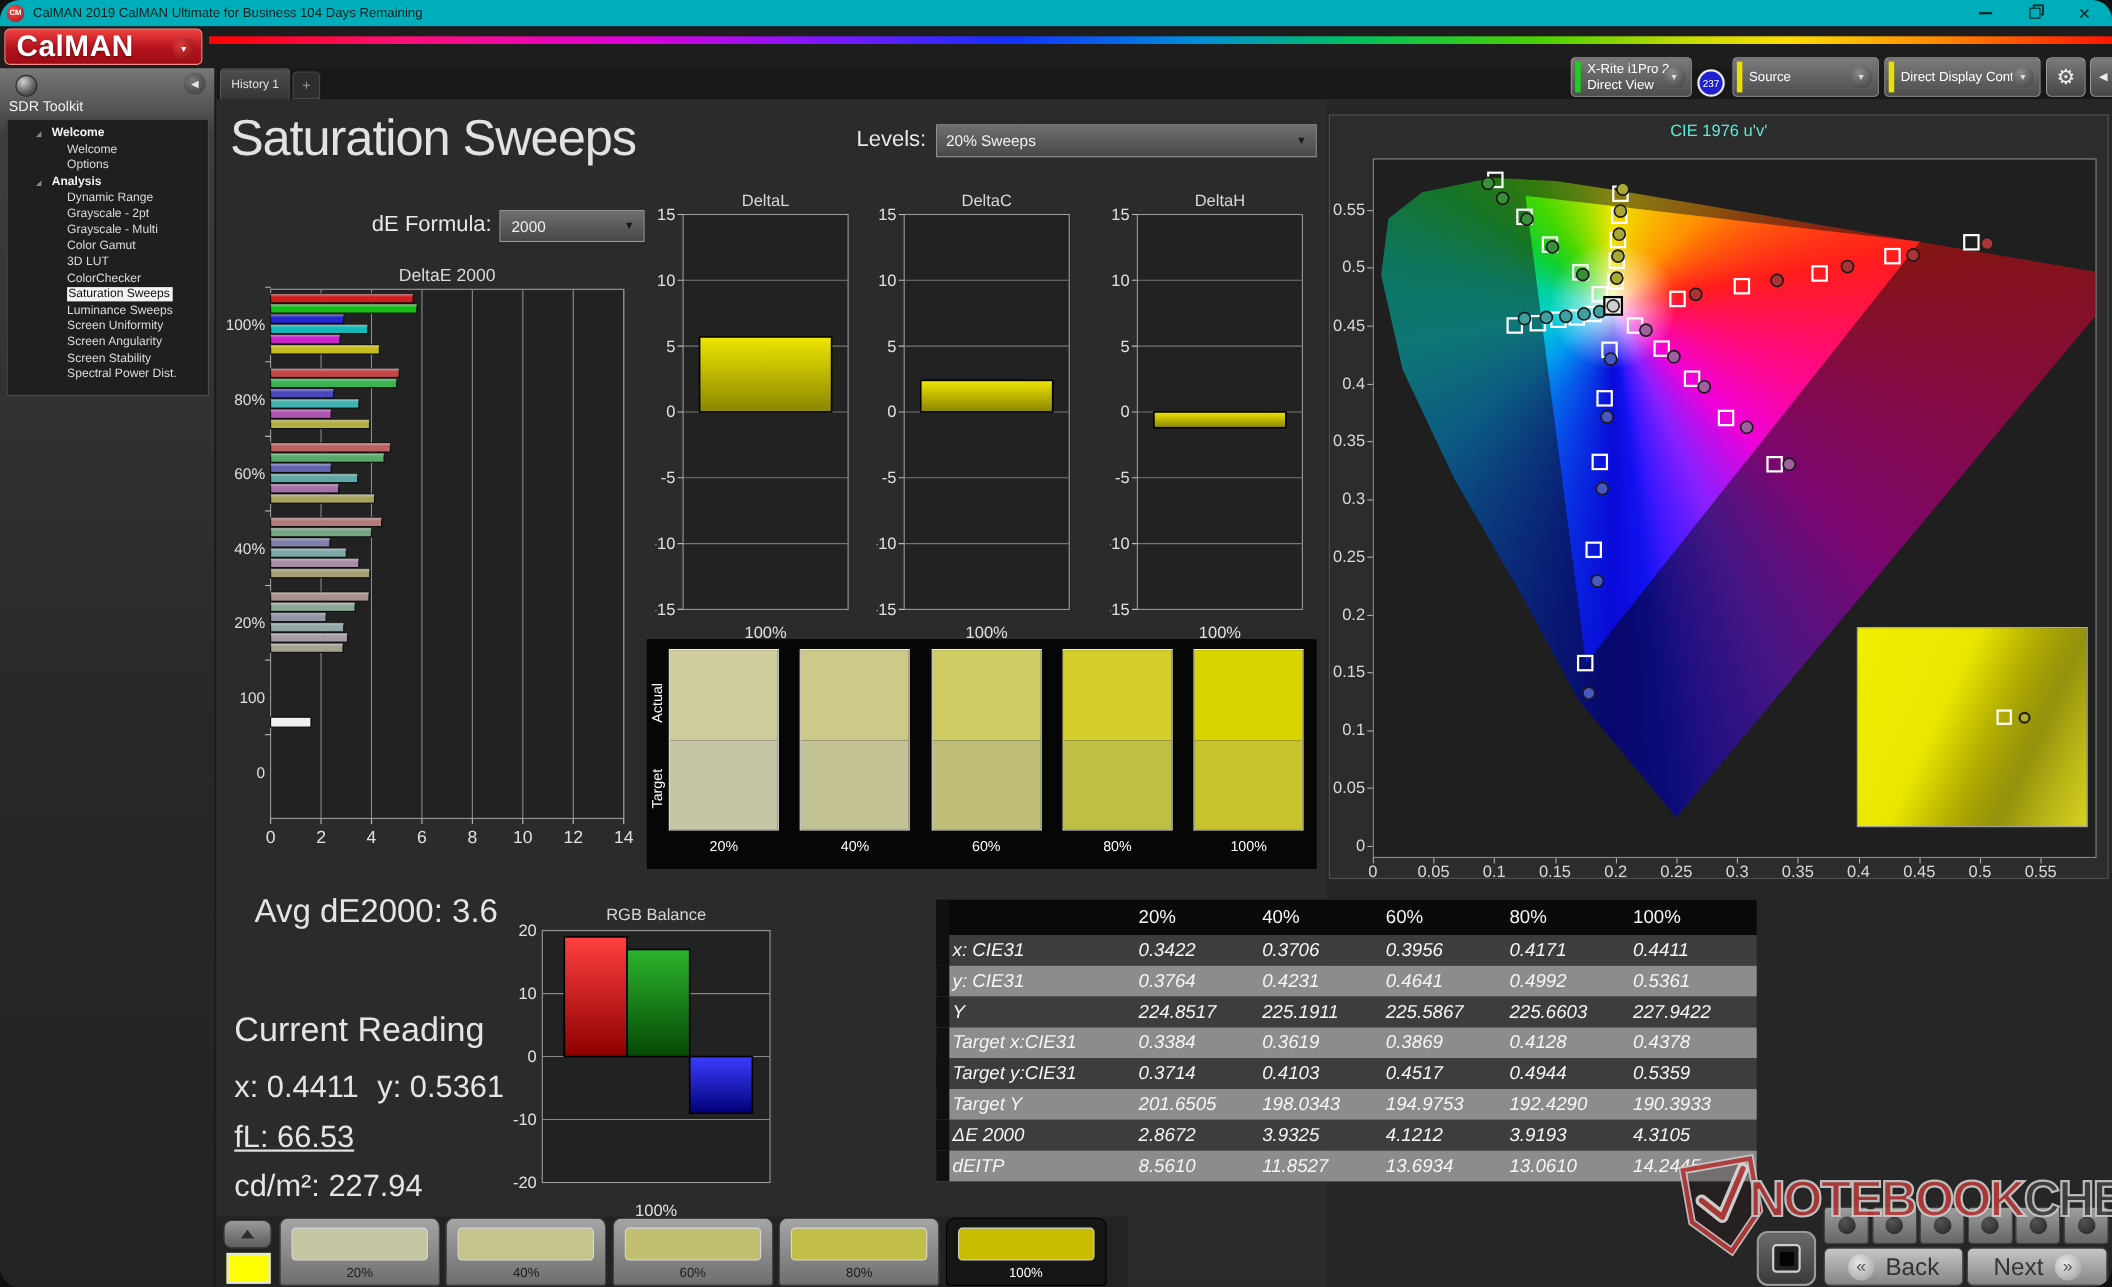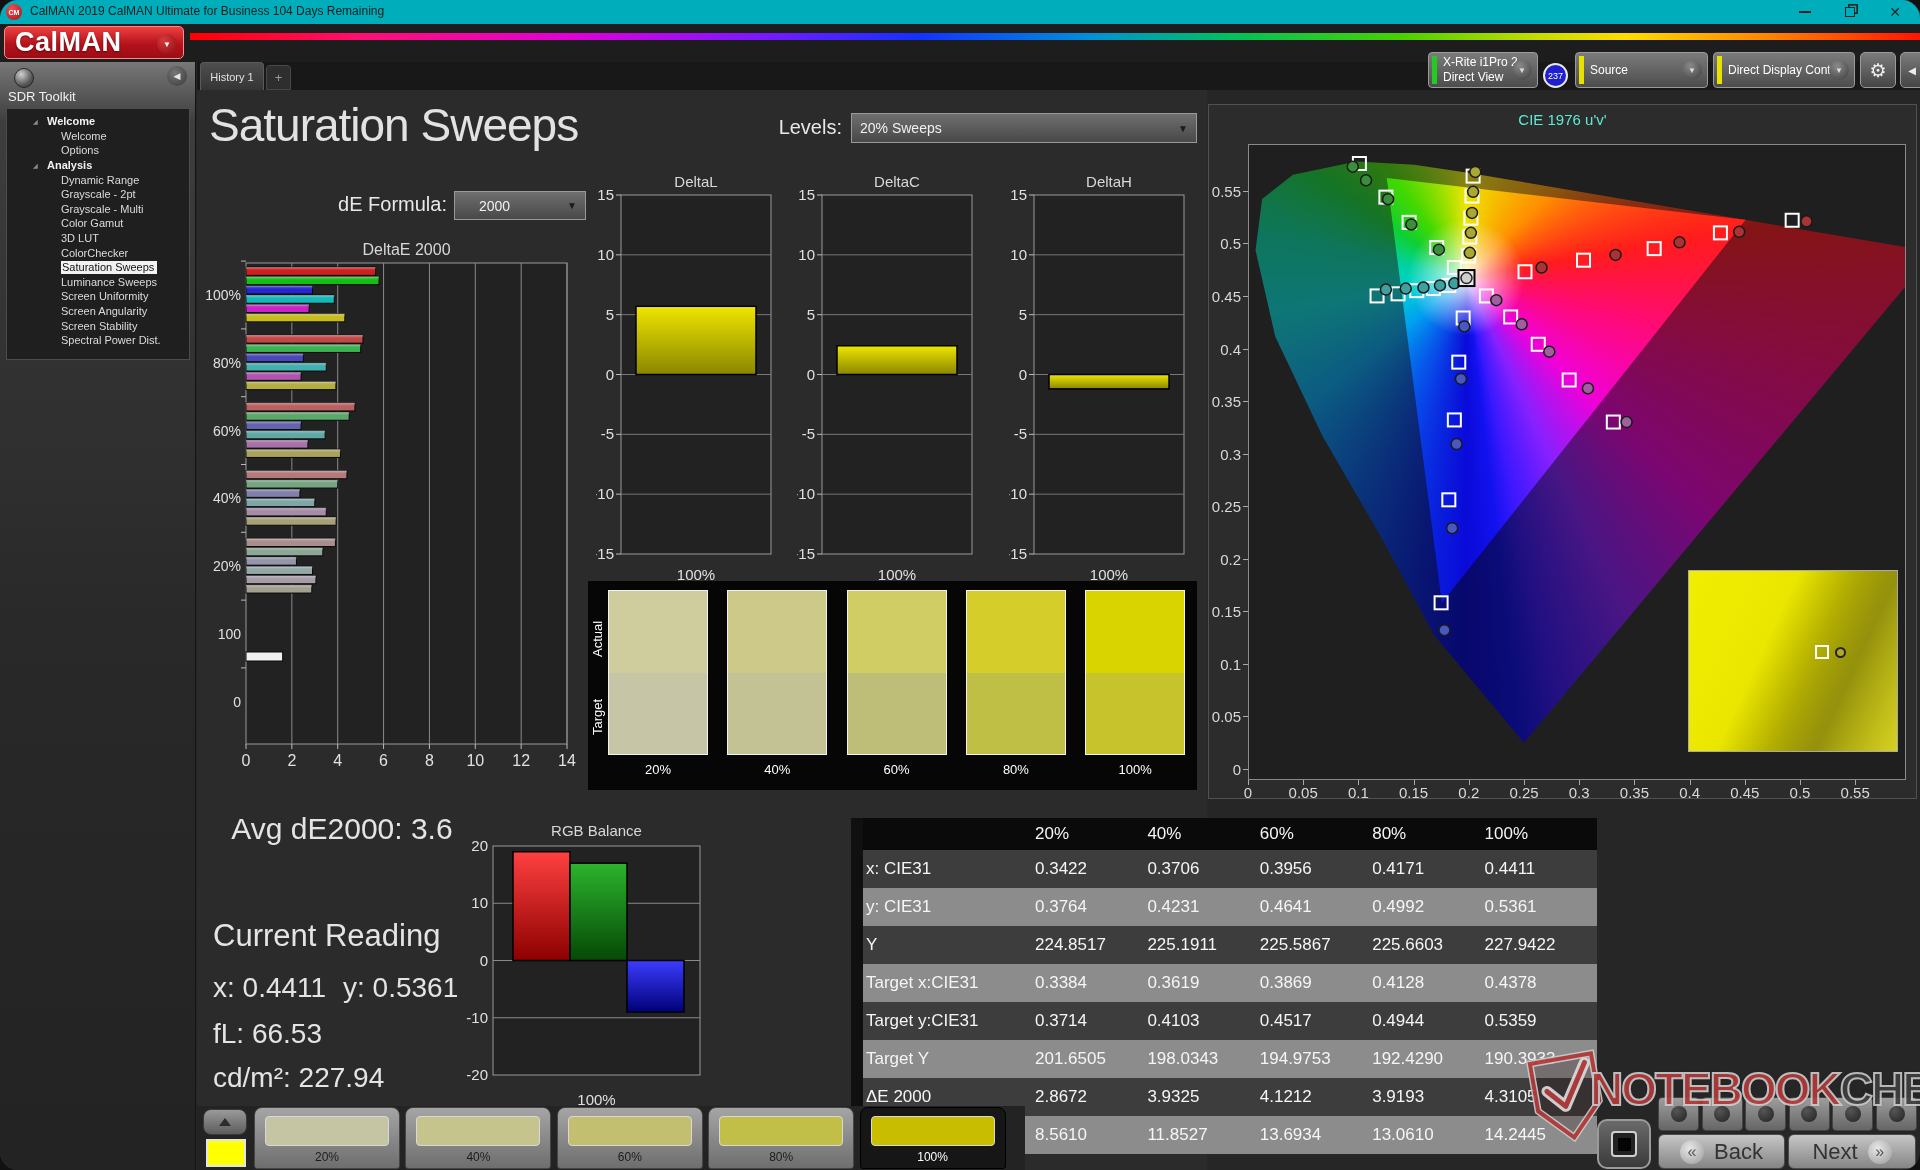--- a/index.html
+++ b/index.html
@@ -53,40 +53,40 @@
   #btn-side2 { left:1703px; width:24px; font-size:10px; }
 
   
   #main { position:absolute; left:197px; top:90px; width:1010px; height:1080px; background:#2b2b2b; }
   #page-title { position:absolute; left:12px; top:8px; font-size:46px; color:#e2e2e2; letter-spacing:-1px; }
   .fieldlabel { position:absolute; color:#e8e8e8; font-size:20px; text-align:right; }
   #levels-label { left:500px; top:26px; width:145px; }
   #levels-dd { left:654px; top:23px; width:346px; height:30px; position:absolute; background:linear-gradient(#6f6f6f,#484848); border:1px solid #999; color:#f0f0f0; font-size:14px; display:flex; align-items:center; padding-left:8px; cursor:pointer; }
   .ddarrow { position:absolute; right:8px; font-size:10px; color:#1a1a1a; }
   #formula-label { left:120px; top:103px; width:130px; }
-  #formula-dd { left:257px; top:101px; width:132px; height:29px; position:absolute; background:linear-gradient(#6f6f6f,#484848); border:1px solid #999; color:#f0f0f0; font-size:14px; display:flex; align-items:center; padding-left:24px; cursor:pointer; }
+  #formula-dd { left:257px; top:101px; width:132px; height:29px; position:absolute; background:linear-gradient(#6f6f6f,#484848); border:1px solid #999; color:#f0f0f0; font-size:14px; display:flex; align-items:center; padding-left:10px; cursor:pointer; }
 
   #deltaE-chart { position:absolute; left:0px; top:148px; width:400px; height:550px; }
   #deltaL-chart { position:absolute; left:399px; top:82px; width:200px; height:420px; }
   #deltaC-chart { position:absolute; left:600px; top:82px; width:200px; height:420px; }
   #deltaH-chart { position:absolute; left:812px; top:82px; width:200px; height:420px; }
 
   #compare { position:absolute; left:391px; top:491px; width:609px; height:209px; background:#060606; }
   .cmp-col { position:absolute; top:9px; width:100px; height:165px; border:1.5px solid #f2f2f2; }
   .cmp-col .half { position:absolute; left:0; width:100%; height:50%; }
   .cmp-label { position:absolute; top:181px; width:100px; text-align:center; color:#fff; font-size:13px; }
   .cmp-side { position:absolute; left:2px; width:14px; color:#fff; font-size:13px; writing-mode:vertical-rl; transform:rotate(180deg); text-align:center; height:80px; }
 
   .stat { position:absolute; color:#e4e4e4; }
   #stat-avg { left:0; top:722px; width:290px; text-align:center; font-size:30px; }
   #stat-max { left:0; top:768px; width:334px; text-align:center; font-size:30px; }
   #stat-current { left:16px; top:828px; font-size:31px; }
   #stat-x { left:16px; top:882px; font-size:28px; }
   #stat-y { left:146px; top:882px; font-size:28px; }
-  #stat-fl { left:16px; top:928px; font-size:28px; }
+  #stat-fl { left:16px; top:928px; font-size:28px;text-decoration:underline; }
   #stat-cd { left:16px; top:972px; font-size:28px; }
 
   #rgb-chart { position:absolute; left:258px; top:728px; width:260px; height:300px; }
 
   
   #cie-panel { position:absolute; left:1208px; top:104px; width:709px; height:695px; background:#2c2c2c; border:1px solid #515151; }
   #cie-title { position:absolute; left:0; top:6px; width:100%; text-align:center; color:#5eead4; font-size:15px; }
   #cie-plot { position:absolute; left:39px; top:39px; width:658px; height:636px; border:1px solid #8a8a8a; background:#1f1f1f; overflow:hidden; }
   .locus-layer { position:absolute; inset:0;
     background:conic-gradient(from 0deg at 33.1% 20.9%, #efe400 0deg, #ff9000 45deg, #ff1c1c 80deg, #ff0a78 105deg, #f000d8 134deg, #8820ff 155deg, #3c18ff 168deg, #1212f0 173deg, #0a0ad8 180deg, #0848e8 200deg, #00a0f0 230deg, #00d2d2 259deg, #00d2a0 282deg, #0fd02f 305deg, #45d800 325deg, #a0e000 345deg, #efe400 360deg);
@@ -107,21 +107,21 @@
   #inset-circle { position:absolute; left:70%; top:42%; width:11px; height:11px; border:2px solid #222; border-radius:50%; background:#b4aa20; }
 
   
   #datatable { position:absolute; left:851px; top:818px; width:746px; }
   .trow { display:flex; width:100%; }
   .trow .c-strip { width:12px; background:#101010; }
   .trow .c-label { width:172px; padding-left:3px; }
   .trow .c-val { width:112.4px; }
   .trow div { color:#f5f5f5; font-size:17px; display:flex; align-items:center; }
   #thead { height:32px; background:#0a0a0a; }
-  .trow.r { height:38px; }
+  .trow.r { height:28px;font-style:italic; }
   .trow.odd { background:#3d3d3d; }
   .trow.even { background:#8c8c8c; }
 
   
   #bottom-strip { position:absolute; left:197px; top:1106px; width:828px; height:64px; background:#232323; }
   #bs-up { position:absolute; left:6px; top:3px; width:44px; height:26px; border-radius:8px; background:linear-gradient(#9a9a9a,#5c5c5c); border:1px solid #3a3a3a; display:flex; align-items:center; justify-content:center; }
   #bs-up .tri { width:0; height:0; border-left:6px solid transparent; border-right:6px solid transparent; border-bottom:8px solid #2c2c2c; }
   #bs-yellow { position:absolute; left:9px; top:33px; width:40px; height:28px; background:#ffff00; border:2px solid #e4e4e4; }
   .sw-btn { position:absolute; top:1px; width:146px; height:62px; border-radius:8px 8px 3px 3px; background:linear-gradient(#a5a5a5,#6e6e6e); border:1px solid #454545; cursor:pointer; }
   .sw-btn .chip { position:absolute; left:10px; right:10px; top:8px; height:30px; border-radius:4px; border:1px solid #d8d8d8; }

